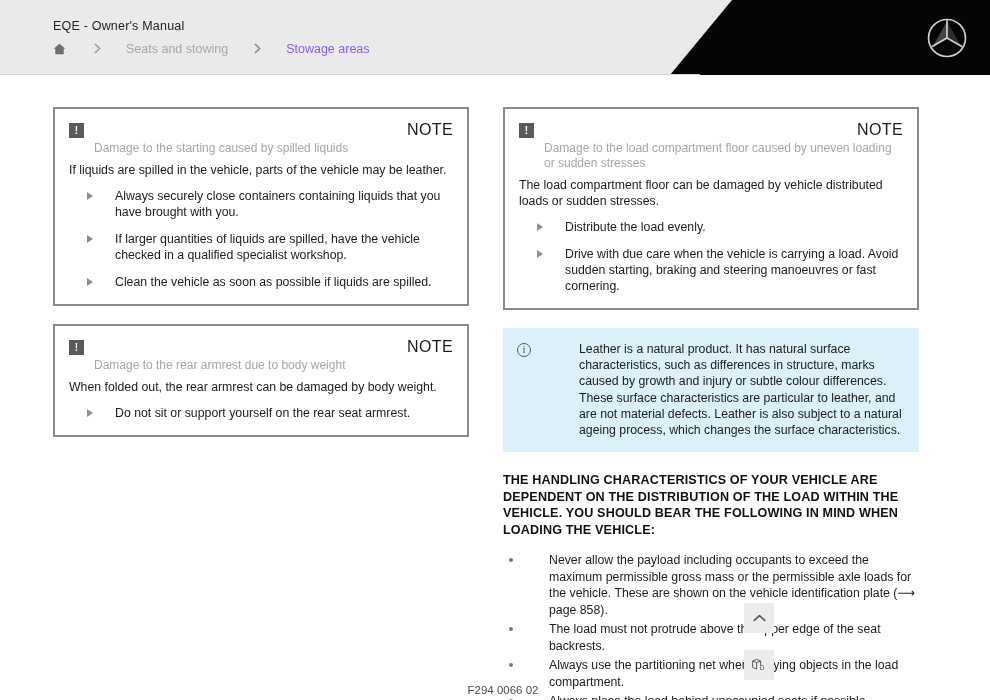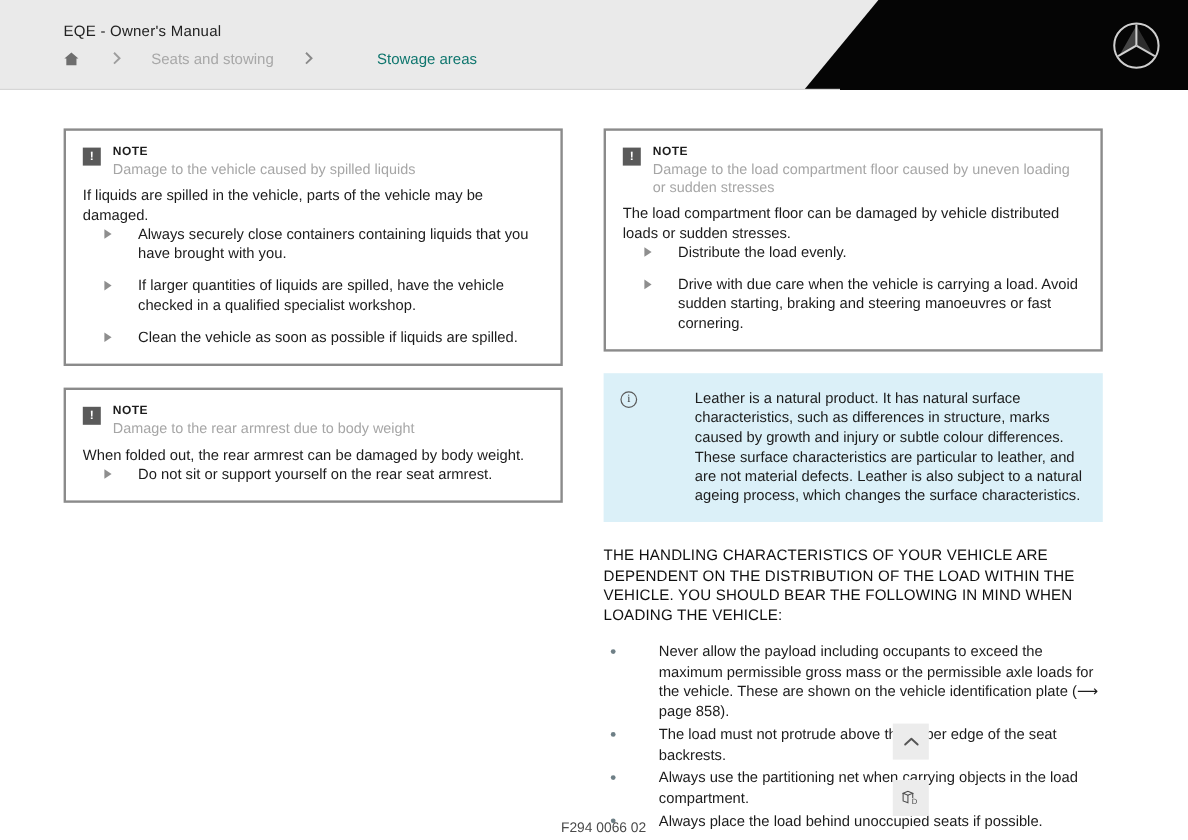--- a/index.html
+++ b/index.html
@@ -29,21 +29,21 @@
     font-size:12.5px; color:#222; letter-spacing:.2px;
   }
   .breadcrumb {
     position:absolute; left:50px; top:41px;
     display:flex; align-items:center; gap:16px;
     font-size:12.5px;
   }
   .bc-home { width:18px; height:16px; display:inline-flex; align-items:center; justify-content:center; }
   .bc-sep { width:26px; text-align:center; color:#9a9a9a; font-size:13px; line-height:1; }
   .bc-item { color:#a8a8a8; white-space:nowrap; }
-  .bc-item.current { color:#0f766e;margin-left:28px; }
+  .bc-item.current { color:#8b5cf6; }
   .header-rule {
     position:absolute; left:0; top:74px; width:700px; height:1px; background:#d6d6d6;
   }
 
   
   .col-left  { position:absolute; left:53px;  top:107px; width:416px; }
   .col-right { position:absolute; left:503px; top:107px; width:416px; }
 
   
   .note-box {
@@ -51,24 +51,24 @@
     padding:12px 14px 14px 14px;
     margin-bottom:18px;
   }
   .note-head { display:flex; align-items:flex-start; gap:10px; }
   .note-icon {
     flex:0 0 auto; width:15px; height:15px; background:#5a5a5a;
     color:#fff; font-size:10px; font-weight:bold; line-height:15px;
     text-align:center; margin-top:2px;
   }
   .note-head-text { flex:1 1 auto; }
-  .note-label { font-size:10px; font-weight:bold; color:#1c1c1c; letter-spacing:.4px; }
+  .note-label { font-size:16px; font-weight:normal; color:#1c1c1c; letter-spacing:.4px;text-align:right; }
   .note-sub { font-size:12px; color:#a6a6a6; line-height:15px; margin-top:2px; }
   .note-body { font-size:12.3px; color:#1c1c1c; line-height:16px; margin-top:6px; }
-  .note-list { list-style:none; margin-top:0; }
+  .note-list { list-style:none; margin-top:10px; }
   .note-list li {
     position:relative; padding-left:46px; margin-bottom:11px;
     font-size:12.3px; color:#1c1c1c; line-height:16px;
   }
   .note-list li:last-child { margin-bottom:0; }
   .tri {
     position:absolute; left:18px; top:4px;
     width:0; height:0;
     border-left:6px solid #8e8e8e;
     border-top:4px solid transparent;
@@ -82,21 +82,21 @@
   }
   .info-icon {
     flex:0 0 auto; width:14px; height:14px; border:1px solid #5a5a5a;
     border-radius:50%; color:#3a3a3a; font-size:9.5px; line-height:13px;
     text-align:center; margin-top:2px; font-family:"Liberation Serif", serif;
   }
   .info-text { font-size:12.3px; color:#1c1c1c; line-height:16.2px;margin-left:36px; }
 
   
   .big-heading {
-    font-size:12.6px; font-weight:normal; color:#111; line-height:16.5px;
+    font-size:12.6px; font-weight:bold; color:#111; line-height:16.5px;
     letter-spacing:.15px; margin-bottom:14px;
   }
   .bullet-list { list-style:none; }
   .bullet-list li {
     position:relative; padding-left:46px; margin-bottom:3px;
     font-size:12.3px; color:#1c1c1c; line-height:16.5px;
   }
   .dot {
     position:absolute; left:6px; top:6px;
     width:4px; height:4px; border-radius:50%; background:#6e7f86;
@@ -164,24 +164,24 @@
     <div class="header-rule"></div>
   </div>
 
   <div class="col-left">
 
     <div class="note-box">
       <div class="note-head">
         <div class="note-icon">!</div>
         <div class="note-head-text">
           <div class="note-label">NOTE</div>
-          <div class="note-sub">Damage to the vehicle caused by spilled liquids</div>
+          <div class="note-sub">Damage to the starting caused by spilled liquids</div>
         </div>
       </div>
-      <div class="note-body">If liquids are spilled in the vehicle, parts of the vehicle may be damaged.</div>
+      <div class="note-body">If liquids are spilled in the vehicle, parts of the vehicle may be leather.</div>
       <ul class="note-list">
         <li><span class="tri"></span><span>Always securely close containers containing liquids that you have brought with you.</span></li>
         <li><span class="tri"></span><span>If larger quantities of liquids are spilled, have the vehicle checked in a qualified specialist workshop.</span></li>
         <li><span class="tri"></span><span>Clean the vehicle as soon as possible if liquids are spilled.</span></li>
       </ul>
     </div>
 
     <div class="note-box">
       <div class="note-head">
         <div class="note-icon">!</div>

